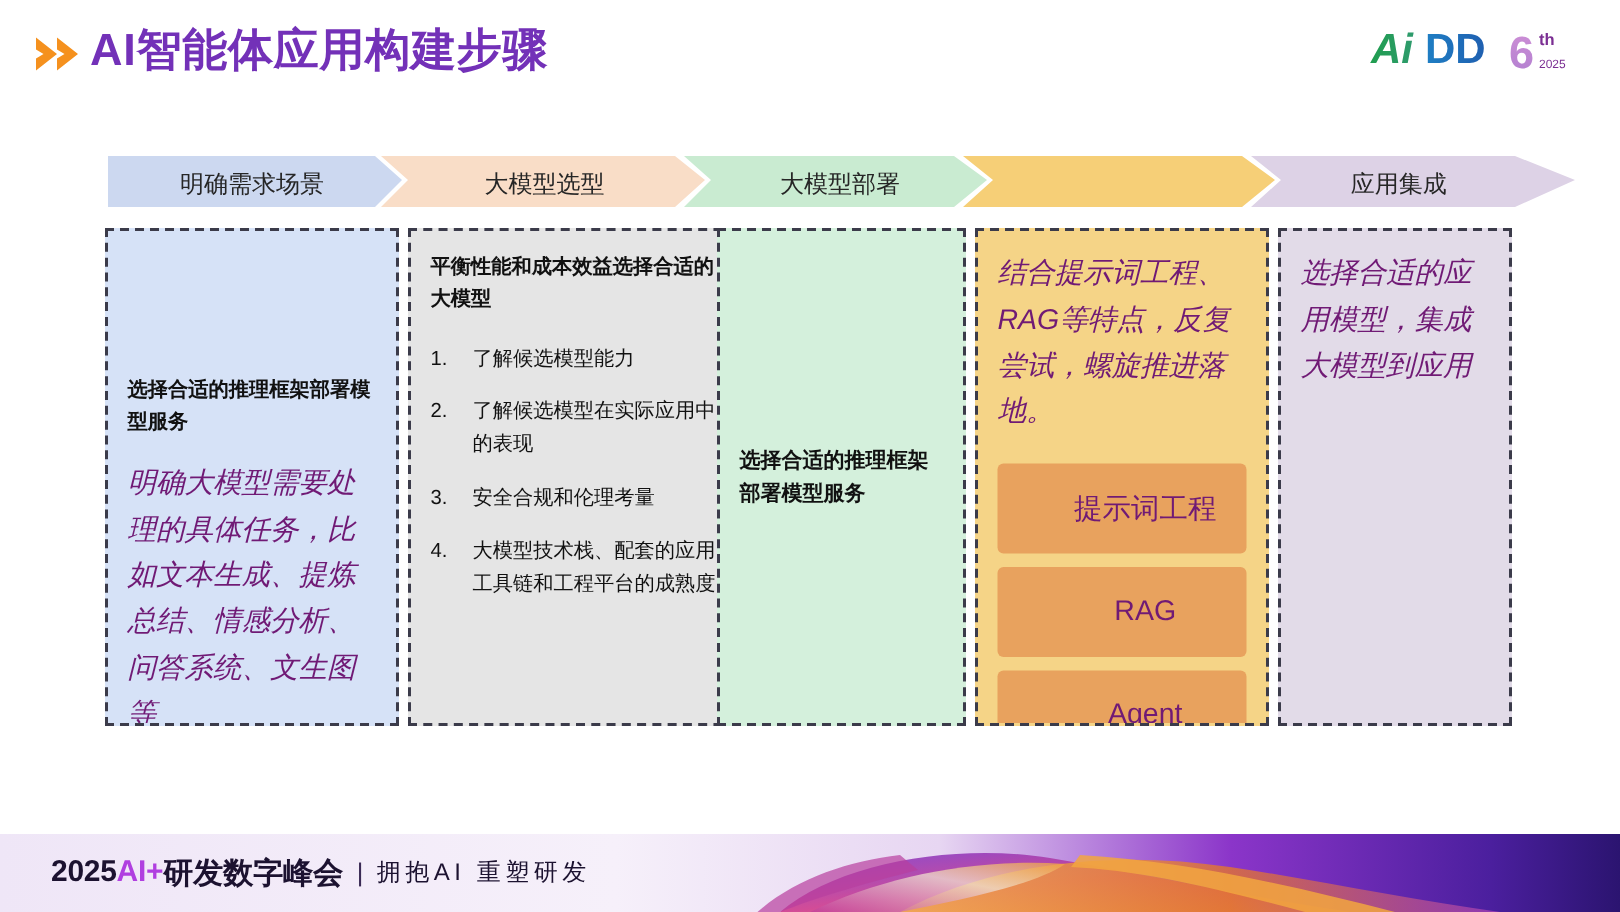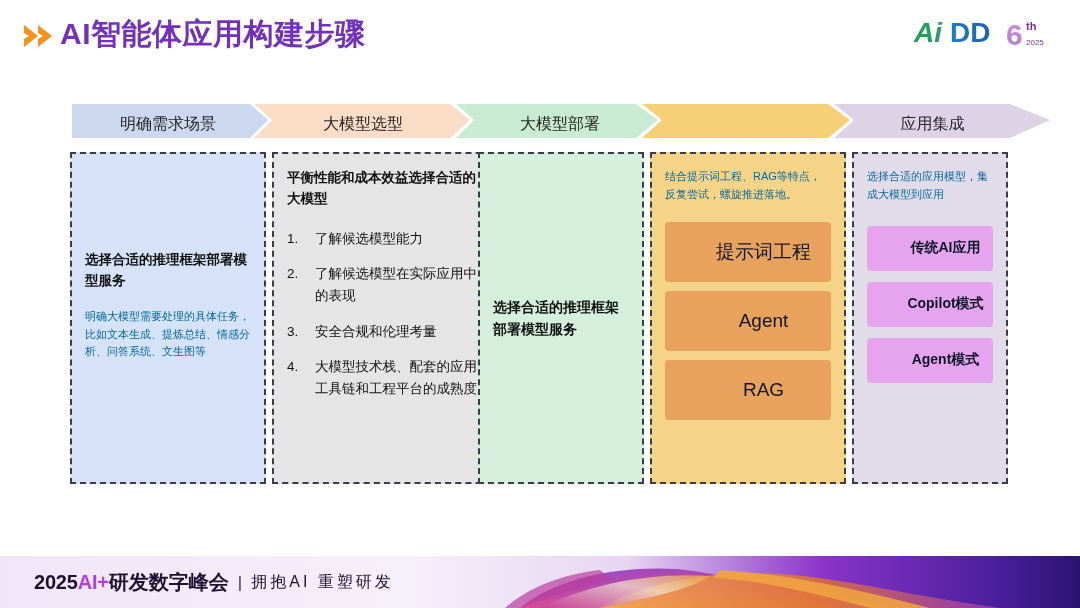--- a/index.html
+++ b/index.html
@@ -33,42 +33,42 @@
   .cols { position:absolute; left:0; top:152px; width:1080px; height:332px; }
   .col {
     position:absolute; top:0; height:332px;
     border:2px dashed #3b3b4a;
     padding:14px 13px;
     overflow:hidden;
   }
   .col-inner { width:100%; height:100%; position:relative; }
 
   .blk-title { font-size:13.5px; font-weight:bold; color:#111; line-height:1.55; }
-  .blk-body  { font-size:11px; color:#0369a1; line-height:1.62; }
+  .blk-body  { font-size:19px; color:#701a75; line-height:1.62;font-style:italic; }
 
   
   .c1-stack { position:absolute; top:82px; left:0; right:0; }
   .c1-stack .blk-body { margin-top:16px; }
 
   
   .num-list { margin-top:18px; }
   .num-item { display:flex; font-size:13.5px; color:#111; line-height:1.6; margin-bottom:14px; }
   .num-idx  { width:28px; flex:0 0 28px; }
   .num-txt  { flex:1; }
 
   
   .c3-center {
     position:absolute; top:50%; left:0; right:0; transform:translateY(-50%);
     font-size:14px; font-weight:bold; color:#111; line-height:1.6; text-align:left;
   }
 
   
   .card {
     border-radius:4px; display:flex; align-items:center; justify-content:center;
-    color:#0f172a; font-weight:bold; text-align:center;padding-left:31px;
+    color:#701a75; font-weight:bold; text-align:center;padding-left:31px;
   }
   .card-orange { background:#e8a25e; height:60px; margin-top:9px; font-size:19px; font-weight:normal; }
   .card-pink   { background:#e6a4ee; height:45px; margin-top:11px; font-size:14px; }
   .cards-orange { margin-top:18px; }
   .cards-pink { margin-top:22px; }
 
   
   .footer { position:absolute; left:0; bottom:0; width:1080px; height:52px; overflow:hidden; }
   .footer-bg { position:absolute; inset:0; }
   .footer-text {
@@ -175,34 +175,29 @@
       <div class="col-inner">
         <div class="c3-center">选择合适的推理框架部署模型服务</div>
       </div>
     </div>
 
     <div class="col" style="left:650px; width:196px; background:#f5d487;">
       <div class="col-inner">
         <div class="blk-body">结合提示词工程、RAG等特点，反复尝试，螺旋推进落地。</div>
         <div class="cards-orange">
           <div class="card card-orange">提示词工程</div>
+          <div class="card card-orange">RAG</div>
           <div class="card card-orange">Agent</div>
-          <div class="card card-orange">RAG</div>
         </div>
       </div>
     </div>
 
     <div class="col" style="left:852px; width:156px; background:#e2dbe8;">
       <div class="col-inner">
         <div class="blk-body">选择合适的应用模型，集成大模型到应用</div>
-        <div class="cards-pink">
-          <div class="card card-pink">传统AI应用</div>
-          <div class="card card-pink">Copilot模式</div>
-          <div class="card card-pink">Agent模式</div>
-        </div>
       </div>
     </div>
 
   </div>
 
   <div class="footer">
     <svg class="footer-bg" width="1080" height="52" viewBox="0 0 1080 52" preserveAspectRatio="none">
       <defs>
         <linearGradient id="fbg" x1="0" y1="0" x2="1" y2="0">
           <stop offset="0%" stop-color="#efe6f7"></stop>

